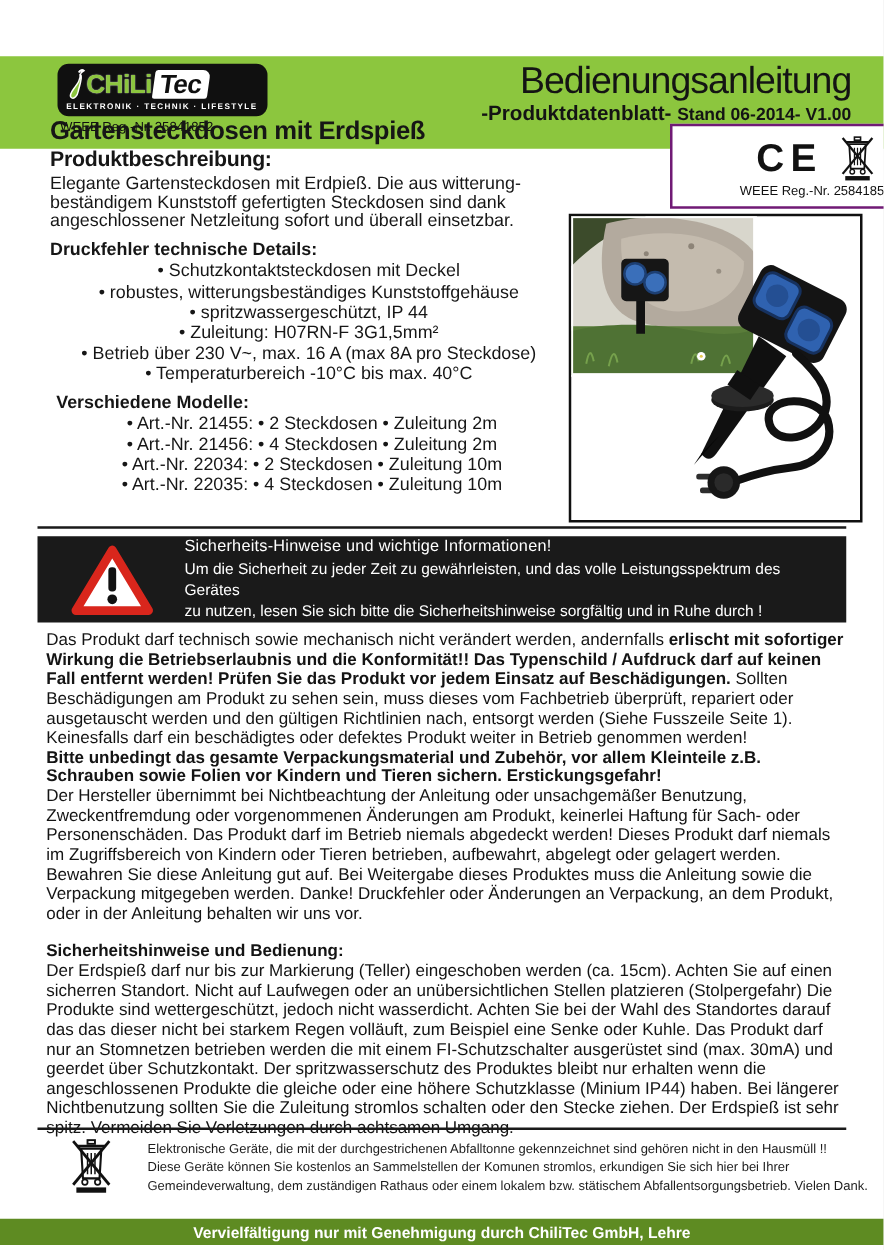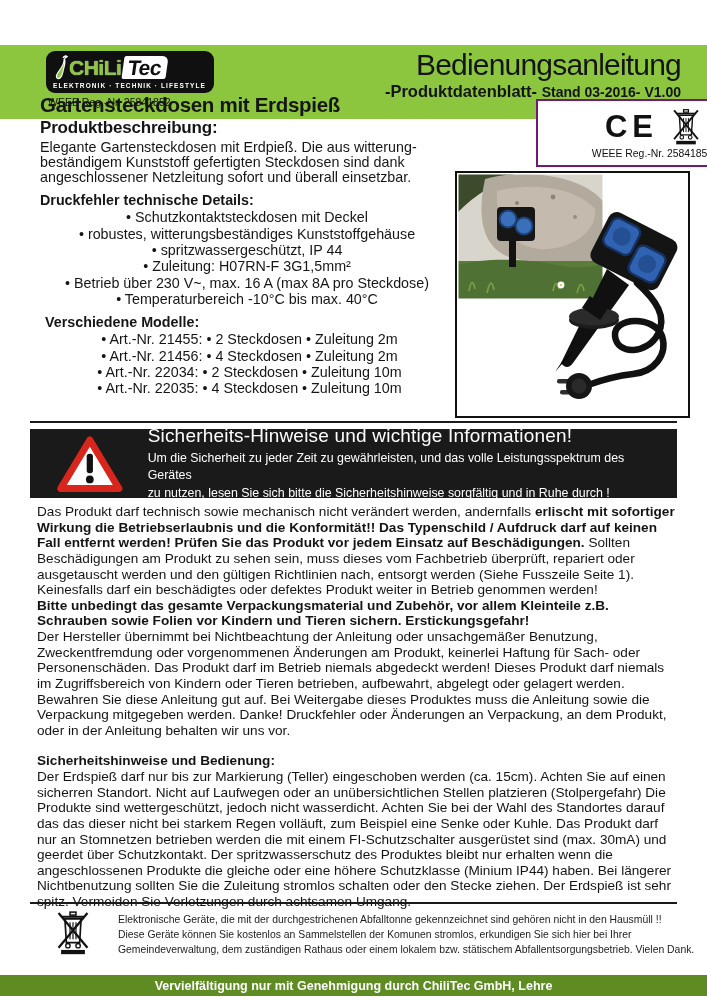--- a/index.html
+++ b/index.html
@@ -41,21 +41,21 @@
 
   .photo-box{position:absolute;left:455px;top:171px;width:231px;height:243px;border:2.5px solid #101010;
              background:#ffffff;box-sizing:content-box;}
 
   
   .rule{position:absolute;left:30px;right:30px;border-top:2px solid #1a1a1a;}
   .rule-top{top:421px;}
   .banner{position:absolute;left:30px;right:30px;top:429px;height:69px;background:#1a1a1a;
           display:flex;align-items:center;box-sizing:border-box;padding:0 8px 0 24px;gap:22px;}
   .banner-text{color:#ffffff;}
-  .banner-title{font-size:19px;margin-bottom:3px;letter-spacing:0.2px;}
+  .banner-title{font-size:13px;margin-bottom:3px;letter-spacing:0.2px;}
   .banner-sub{font-size:12.4px;line-height:1.38;}
 
   
   .body-text{position:absolute;left:37px;top:504px;width:638px;font-size:13.6px;line-height:1.15;color:#141414;}
   .body-text p{margin:0;}
   .bold{font-weight:bold;}
   .usage-heading{margin-top:15px !important;font-weight:bold;}
 
   
   .rule-bottom{top:902px;}
@@ -81,21 +81,21 @@
             <span class="brand-tec">Tec</span>
         </span>
       </div>
       <div class="logo-tagline">ELEKTRONIK · TECHNIK · LIFESTYLE</div>
     </div>
     <div class="weee-reg-header">WEEE Reg.-Nr. 25841852</div>
     <div class="header-title-block">
       <div class="header-title">Bedienungsanleitung</div>
       <div class="header-subtitle">
         <span>-Produktdatenblatt-</span>
-        <span class="version">Stand 03-2016- V1.00</span>
+        <span class="version">Stand 06-2014- V1.00</span>
       </div>
     </div>
   </div>
 
   <div class="h1">Gartensteckdosen mit Erdspieß</div>
 
   <div class="left-col">
     <div class="h2">Produktbeschreibung:</div>
     <div>
       <span class="desc-line">Elegante Gartensteckdosen mit Erdpieß. Die aus witterung-</span>

